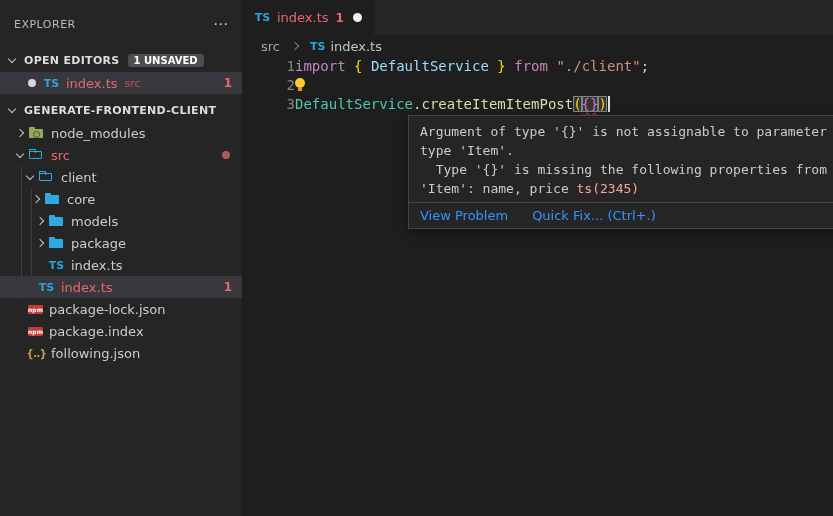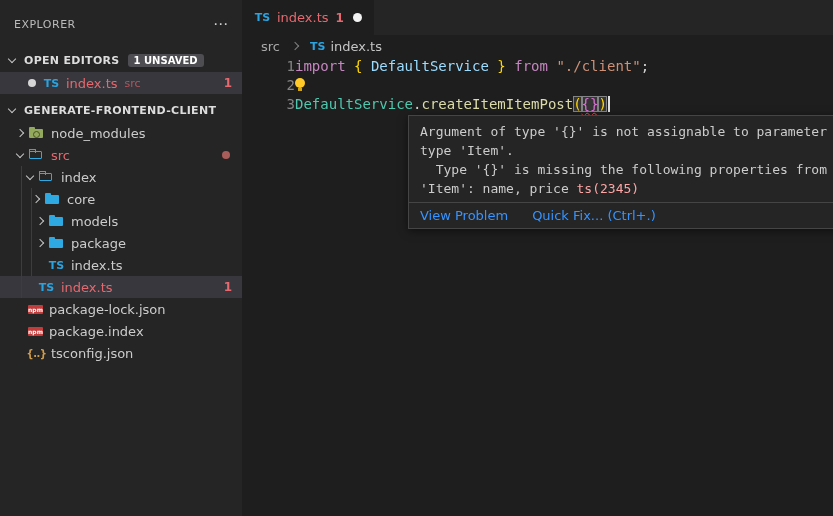--- a/index.html
+++ b/index.html
@@ -145,21 +145,21 @@
         </span>
         <span class="ic ic-folder-open"></span>
         <span class="lbl err">src</span>
         <span class="mod-dot"></span>
       </div>
       <div class="trow" style="padding-left: 22px;">
         <span class="tw">
           <i class="chev down"></i>
         </span>
         <span class="ic ic-folder-open"></span>
-        <span class="lbl">index</span>
+        <span class="lbl">client</span>
       </div>
       <div class="trow" style="padding-left: 28px;">
         <span class="tw">
           <i class="chev right"></i>
         </span>
         <span class="ic ic-folder"></span>
         <span class="lbl">core</span>
       </div>
       <div class="trow" style="padding-left: 32px;">
         <span class="tw">
@@ -192,21 +192,21 @@
         <span class="lbl">package-lock.json</span>
       </div>
       <div class="trow" style="padding-left: 12px;">
         <span class="tw"></span>
         <span class="ic ic-npm">npm</span>
         <span class="lbl">package.index</span>
       </div>
       <div class="trow" style="padding-left: 12px;">
         <span class="tw"></span>
         <span class="ic ic-braces">{..}</span>
-        <span class="lbl">tsconfig.json</span>
+        <span class="lbl">following.json</span>
       </div>
     </div>
 </div>
 
 <div class="editor">
   <div class="tabbar">
     <div class="tab">
       <span class="ic ic-ts" style="margin-right:0;">TS</span>
       <span class="tname">index.ts</span>
       <span class="tbadge">1</span>

